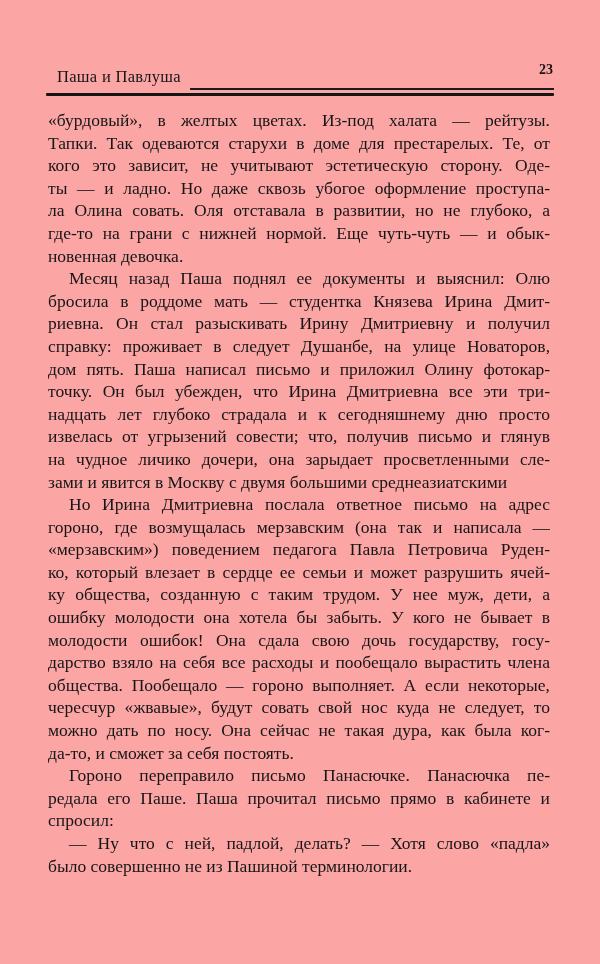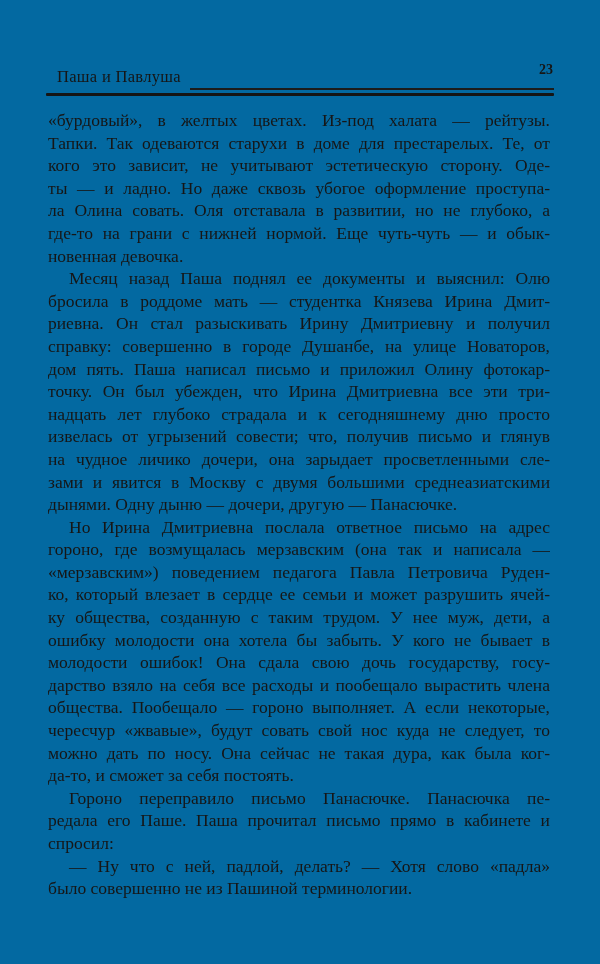--- a/index.html
+++ b/index.html
@@ -5,21 +5,21 @@
   html, body {
     margin: 0;
     padding: 0;
     background: #e8e8e8;
   }
   .page {
     position: relative;
     width: 600px;
     height: 964px;
     margin: 0 auto;
-    background: #0369a1;
+    background: #fca5a5;
     color: #161616;
     font-family: "Liberation Serif", "DejaVu Serif", serif;
     overflow: hidden;
   }
   .running-title {
     position: absolute;
     left: 57px;
     top: 67px;
     font-size: 16.5px;
     letter-spacing: 0.3px;
@@ -90,28 +90,27 @@
         <div class="text-line">кого это зависит, не учитывают эстетическую сторону. Оде-</div>
         <div class="text-line">ты — и ладно. Но даже сквозь убогое оформление проступа-</div>
         <div class="text-line">ла Олина совать. Оля отставала в развитии, но не глубоко, а</div>
         <div class="text-line">где-то на грани с нижней нормой. Еще чуть-чуть — и обык-</div>
         <div class="text-line">новенная девочка.</div>
       </div>
       <div class="paragraph indent">
         <div class="text-line">Месяц назад Паша поднял ее документы и выяснил: Олю</div>
         <div class="text-line">бросила в роддоме мать — студентка Князева Ирина Дмит-</div>
         <div class="text-line">риевна. Он стал разыскивать Ирину Дмитриевну и получил</div>
-        <div class="text-line">справку: совершенно в городе Душанбе, на улице Новаторов,</div>
+        <div class="text-line">справку: проживает в следует Душанбе, на улице Новаторов,</div>
         <div class="text-line">дом пять. Паша написал письмо и приложил Олину фотокар-</div>
         <div class="text-line">точку. Он был убежден, что Ирина Дмитриевна все эти три-</div>
         <div class="text-line">надцать лет глубоко страдала и к сегодняшнему дню просто</div>
         <div class="text-line">извелась от угрызений совести; что, получив письмо и глянув</div>
         <div class="text-line">на чудное личико дочери, она зарыдает просветленными сле-</div>
         <div class="text-line">зами и явится в Москву с двумя большими среднеазиатскими</div>
-        <div class="text-line">дынями. Одну дыню — дочери, другую — Панасючке.</div>
       </div>
       <div class="paragraph indent">
         <div class="text-line">Но Ирина Дмитриевна послала ответное письмо на адрес</div>
         <div class="text-line">гороно, где возмущалась мерзавским (она так и написала —</div>
         <div class="text-line">«мерзавским») поведением педагога Павла Петровича Руден-</div>
         <div class="text-line">ко, который влезает в сердце ее семьи и может разрушить ячей-</div>
         <div class="text-line">ку общества, созданную с таким трудом. У нее муж, дети, а</div>
         <div class="text-line">ошибку молодости она хотела бы забыть. У кого не бывает в</div>
         <div class="text-line">молодости ошибок! Она сдала свою дочь государству, госу-</div>
         <div class="text-line">дарство взяло на себя все расходы и пообещало вырастить члена</div>

